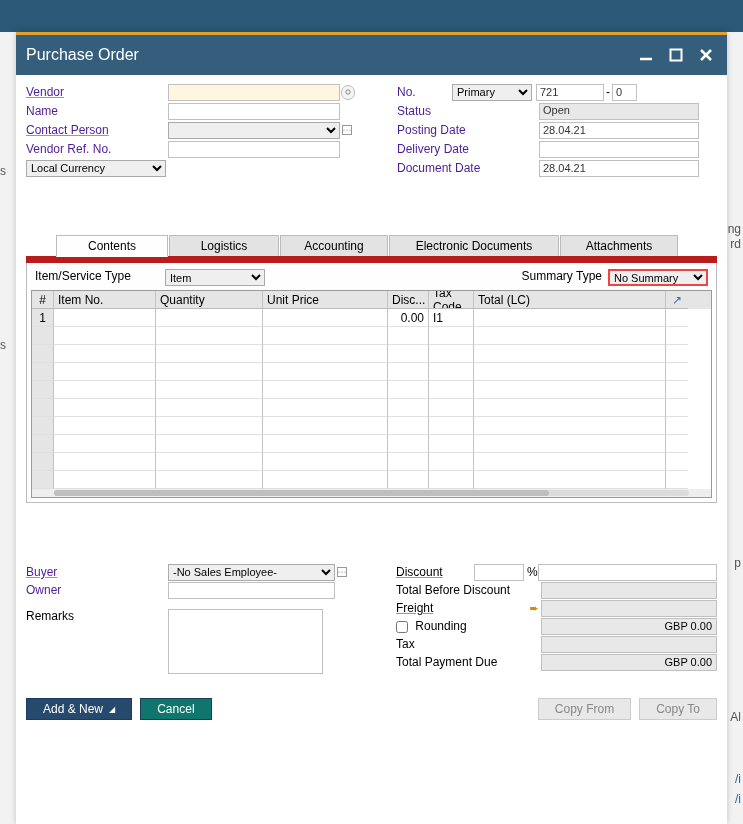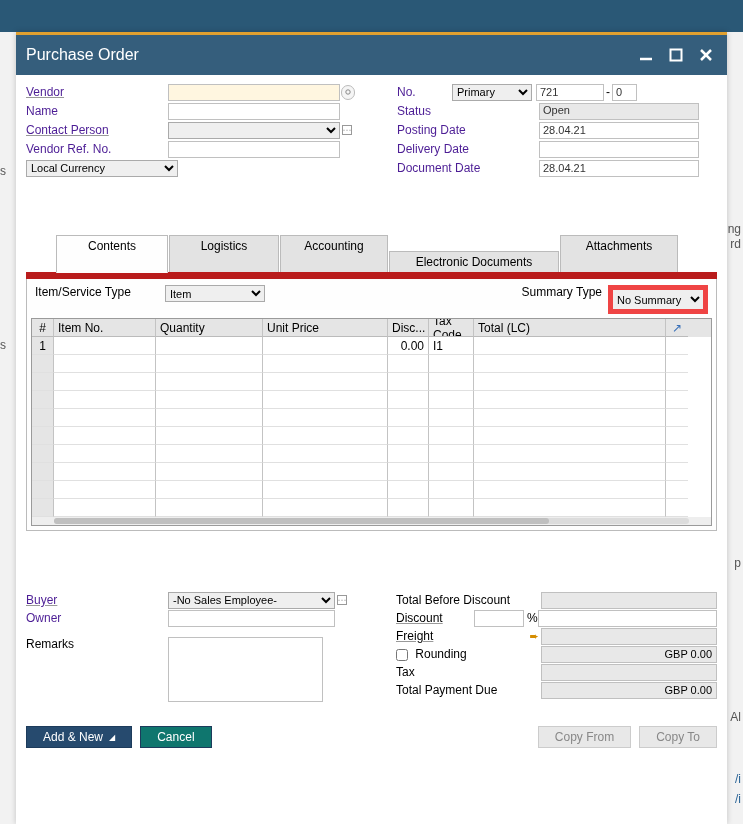--- a/index.html
+++ b/index.html
@@ -30,43 +30,43 @@
       height: 17px; border: 1px solid #c0c0c0; background: #fff; padding: 0 3px;
       font-size: 11px; color: #333; outline: none;
     }
     .field-input.yellow { background: #fff6e0; }
     .field-readonly { background: #e8e8e8; }
     .wd-name { width: 172px; }
     .wd-doc { width: 68px; }
     .wd-sub { width: 25px; }
     .wd-status { width: 160px; }
     .wd-date { width: 160px; }
-    .wd-curr { width: 152px; }
+    .wd-curr { width: 140px; }
     .wd-buyer { width: 167px; }
     .wd-owner { width: 167px; }
 
     .browse-icon { width: 14px; height: 15px; display: inline-flex; align-items: center; justify-content: center; margin: 0 1px; border: 1px solid #bbb; border-radius: 7px; background: #f5f5f5; cursor: pointer; }
     .browse-icon svg { width: 6px; height: 6px; }
     .ext-icon { width: 10px; height: 10px; display: inline-flex; align-items: center; justify-content: center; margin-left: 2px; color: #888; font-size: 9px; border: 1px solid #999; }
 
     .spacer-header { height: 58px; }
 
     .tabs-row { display: flex; border-bottom: 7px solid #b91c1c; padding-left: 30px; }
     .tab { padding: 3px 0; text-align: center; border: 1px solid #bbb; border-bottom: none;
            background: #e3e3e3; cursor: pointer; margin-right: 1px; position: relative; top: 0px; }
     .tab.active { background: #fefefe; border-bottom: 1px solid #fefefe; margin-bottom: -1px; }
-    .tab:nth-child(1){ width:112px;} .tab:nth-child(2){width:110px;} .tab:nth-child(3){width:108px;} .tab:nth-child(4){width:170px;margin-top:16px;} .tab:nth-child(5){width:118px;}
+    .tab:nth-child(1){ width:112px;} .tab:nth-child(2){width:110px;} .tab:nth-child(3){width:108px;} .tab:nth-child(4){width:170px;} .tab:nth-child(5){width:118px;}
 
     .tab-body { border: 1px solid #bbb; border-top: none; padding: 6px 4px 4px 4px; background: #fefefe; }
     .filter-row { display: flex; align-items: flex-start; padding: 0 4px 4px 4px; }
     .filter-row .lbl { width: 130px; }
     .filter-row .spacer { flex: 1; }
     .filter-row .lbl2 { width: 100px; text-align: right; margin-right: 6px; }
     .sel-item { width: 100px; height: 17px; border: 1px solid #aaa; font-size: 11px; }
-    .sel-summary { width: 100px; height: 29px; border: 5px solid #ef4444; font-size: 11px; }
+    .sel-summary { width: 100px; height: 17px; border: 2px solid #ef4444; font-size: 11px; }
 
     .grid { border: 1px solid #9a9a9a; position: relative; }
     .grid-head, .grid-row { display: flex; }
     .grid-head div, .grid-row div { border-right: 1px solid #c3c3c3; padding: 2px 4px; height: 18px; display: flex; align-items: center; overflow: hidden; }
     .grid-head { background: #e5e5e5; }
     .grid-head div { border-bottom: 1px solid #bbb; }
     .grid-row { background: #fff; }
     .grid-row:nth-child(odd){ background: #fff; }
     .grid-row div:first-child { background: #e5e5e5; justify-content: center; }
     .c-num { width: 22px; justify-content:center;} .c-item { width: 102px; } .c-qty { width: 107px; } .c-price { width: 125px; } .c-disc { width: 41px; justify-content:flex-end; } .c-tax { width: 45px; } .c-total { width: 192px; } .c-last { width: 22px; border-right:none !important; justify-content:center; color:#3a71b8;}
@@ -354,28 +354,28 @@
           <div class="field-label">Owner</div>
           <input class="field-input wd-owner" value="" style="">
         </div>
         <div class="remarks-row">
           <div class="remarks-label">Remarks</div>
           <textarea class="remarks-box" style=""></textarea>
         </div>
       </div>
       <div class="totals">
         <div class="totals-row">
-          <div class="tlabel">Total Before Discount</div>
-          <div class="tval"></div>
-        </div>
-        <div class="totals-row">
           <div class="tlabel" style="width:78px;"><span style="text-decoration:underline;text-decoration-color:#999;">Discount</span></div>
           <input class="pcbox" value="" style="">
           <span style="width:14px;padding-left:3px;">%</span>
           <div class="tval edit"></div>
+        </div>
+        <div class="totals-row">
+          <div class="tlabel">Total Before Discount</div>
+          <div class="tval"></div>
         </div>
         <div class="totals-row">
           <div class="tlabel" style="width:131px;"><span style="text-decoration:underline;text-decoration-color:#999;">Freight</span></div>
           <div class="arrow-icon">➨</div>
           <div class="tval"></div>
         </div>
         <div class="totals-row chk-row">
           <div class="tlabel"><input type="checkbox" style=""> <span>Rounding</span></div>
           <div class="tval">GBP 0.00</div>
         </div>

